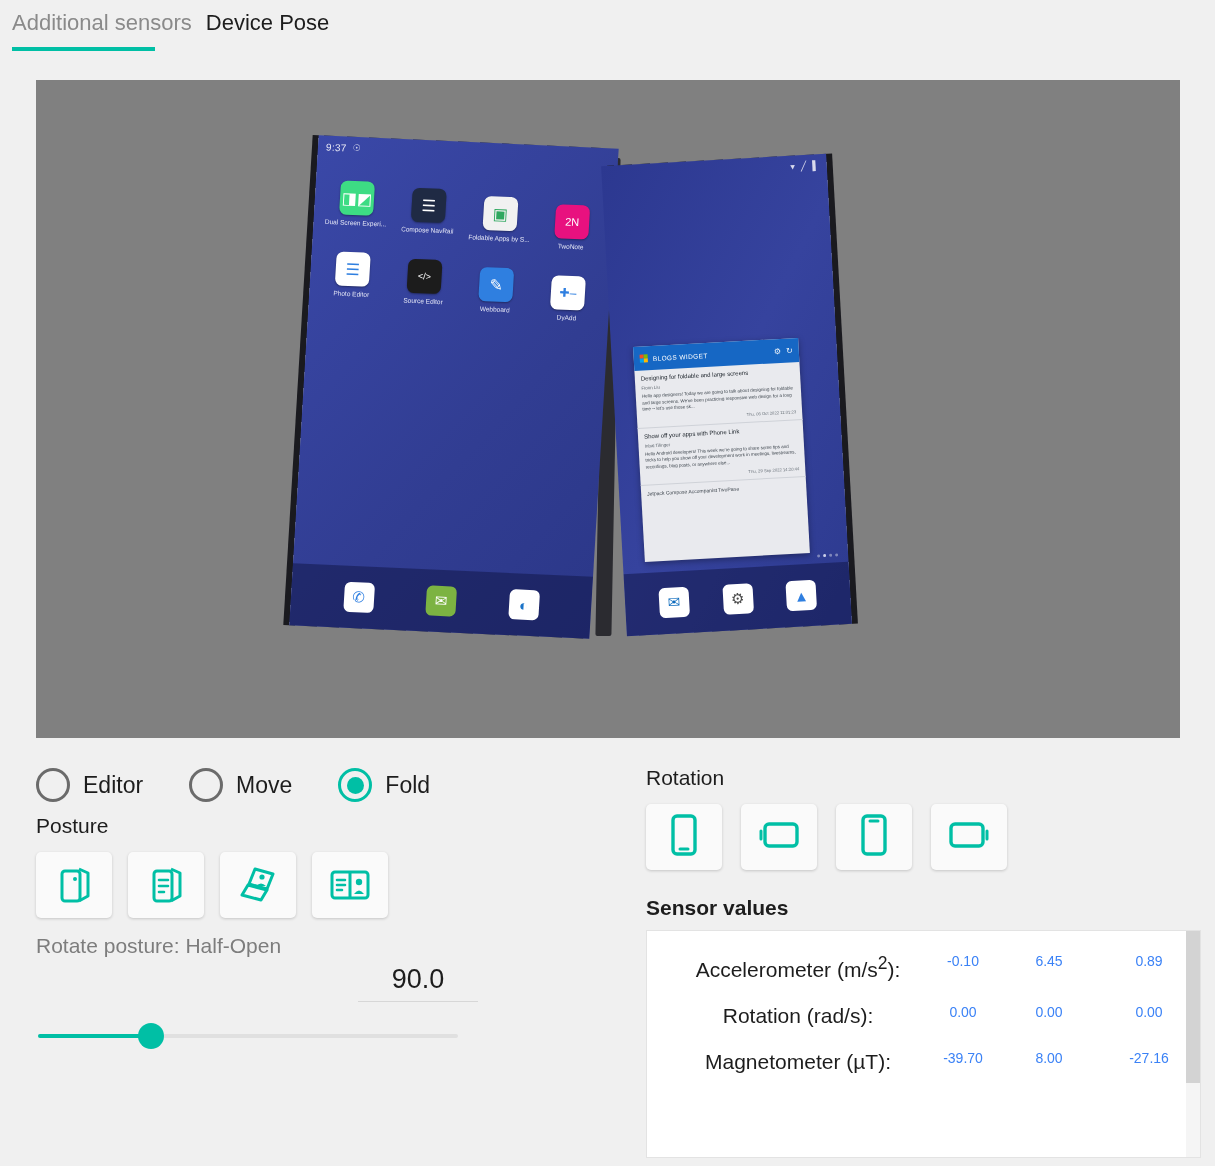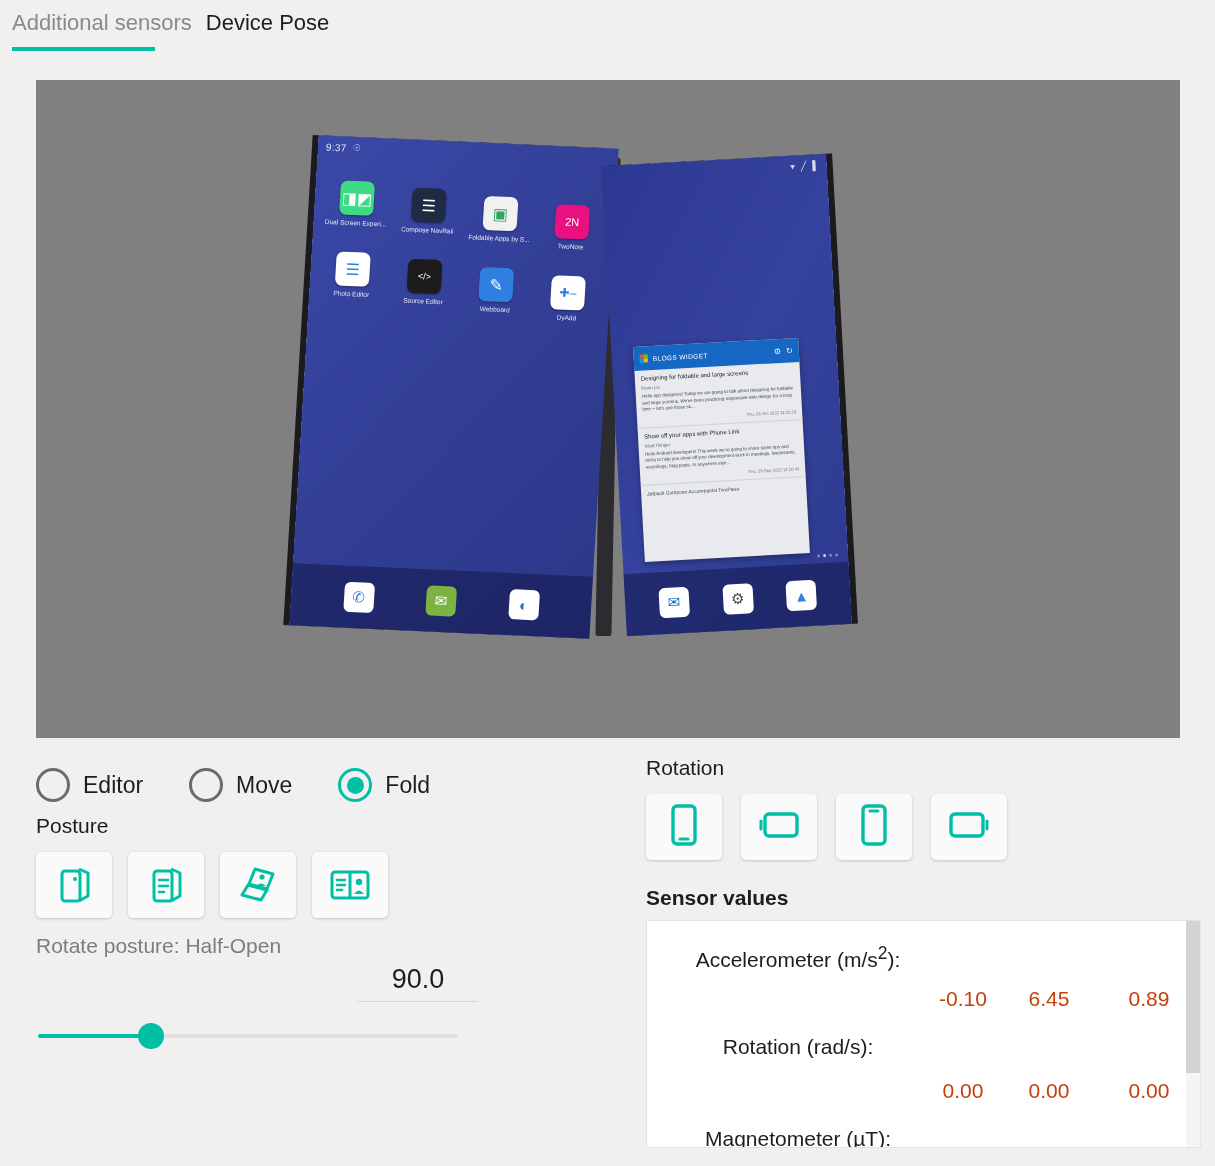--- a/index.html
+++ b/index.html
@@ -63,21 +63,21 @@
   .wpost .wb { font-size: 4.5px; color: #3c444c; line-height: 1.45; }
   .wpost .wd { font-size: 4.2px; color: #6d757d; text-align: right; margin-top: 4px; }
   .wfoot { padding: 5px 6px; font-size: 5px; color: #3c444c; }
   .pagedots { position: absolute; right: 10px; bottom: 68px; display: flex; gap: 3px; }
   .pagedots i { width: 3px; height: 3px; border-radius: 50%; background: #c9cde8; display: block; }
   .pagedots i.dim { background: #7f87bb; }
 
   
   .controls { position: absolute; left: 0; top: 748px; width: 1215px; height: 418px; }
   .col-left { position: absolute; left: 36px; top: 10px; width: 590px; }
-  .col-right { position: absolute; left: 646px; top: 6px; width: 555px; }
+  .col-right { position: absolute; left: 646px; top: 16px; width: 555px; }
 
   .radio-row { display: flex; align-items: center; gap: 0; height: 54px; }
   .radio { display: flex; align-items: center; cursor: pointer; margin-right: 46px; }
   .radio .dot { width: 34px; height: 34px; border-radius: 50%; border: 3px solid #6b6b6b; display: flex; align-items: center; justify-content: center; }
   .radio.sel .dot { border-color: #00bfa5; }
   .radio.sel .dot::after { content: ""; width: 17px; height: 17px; border-radius: 50%; background: #00bfa5; }
   .radio .rl { font-size: 23px; color: #1d1d1d; margin-left: 13px; }
 
   .section-label { font-size: 21px; color: #1d1d1d; margin-top: 2px; }
   .iconrow { display: flex; gap: 16px; margin-top: 14px; }
@@ -97,21 +97,21 @@
   .track .thumb { position: absolute; left: 27%; top: 50%; width: 26px; height: 26px; margin-left: -13px; margin-top: -13px; border-radius: 50%; background: #00bfa5; cursor: pointer; }
 
   .rot-row { display: flex; gap: 19px; margin-top: 14px; }
   .rotbtn { width: 76px; height: 66px; background: #fafafa; border-radius: 5px; box-shadow: 0 1px 3px rgba(0,0,0,.18); display: flex; align-items: center; justify-content: center; cursor: pointer; }
 
   .sensors-label { margin-top: 26px; font-size: 21px; color: #1d1d1d; font-weight: bold; }
   .sensor-panel { position: relative; margin-top: 10px; width: 555px; height: 228px; background: #fff; border: 1px solid #e3e3e3; overflow: hidden; }
   .sensor-table { width: 531px; padding: 22px 0 0 22px; text-align: center; }
   .srow { display: flex; align-items: flex-start; margin-bottom: 22px; }
   .sname { font-size: 21px; color: #1d1d1d; width: 258px; flex: none; }
-  .sval { font-size: 21px; color: #c2410c; width: 72px; flex: none; word-break: break-all; line-height: 1.28; margin-top: 43px; }
+  .sval { font-size: 14px; color: #3b82f6; width: 72px; flex: none; word-break: break-all; line-height: 1.28; }
   .sval.wide { width: 100px; word-break: normal; }
   .scroll { position: absolute; right: 0; top: 0; width: 14px; height: 228px; background: #f5f5f5; }
   .scroll .thumbv { position: absolute; top: 0; left: 0; width: 14px; height: 152px; background: #d3d3d3; }
 </style>
 </head>
 <body>
 
 <div class="tabbar">
   <div class="tab">Additional sensors</div>
   <div class="tab active">Device Pose</div>

